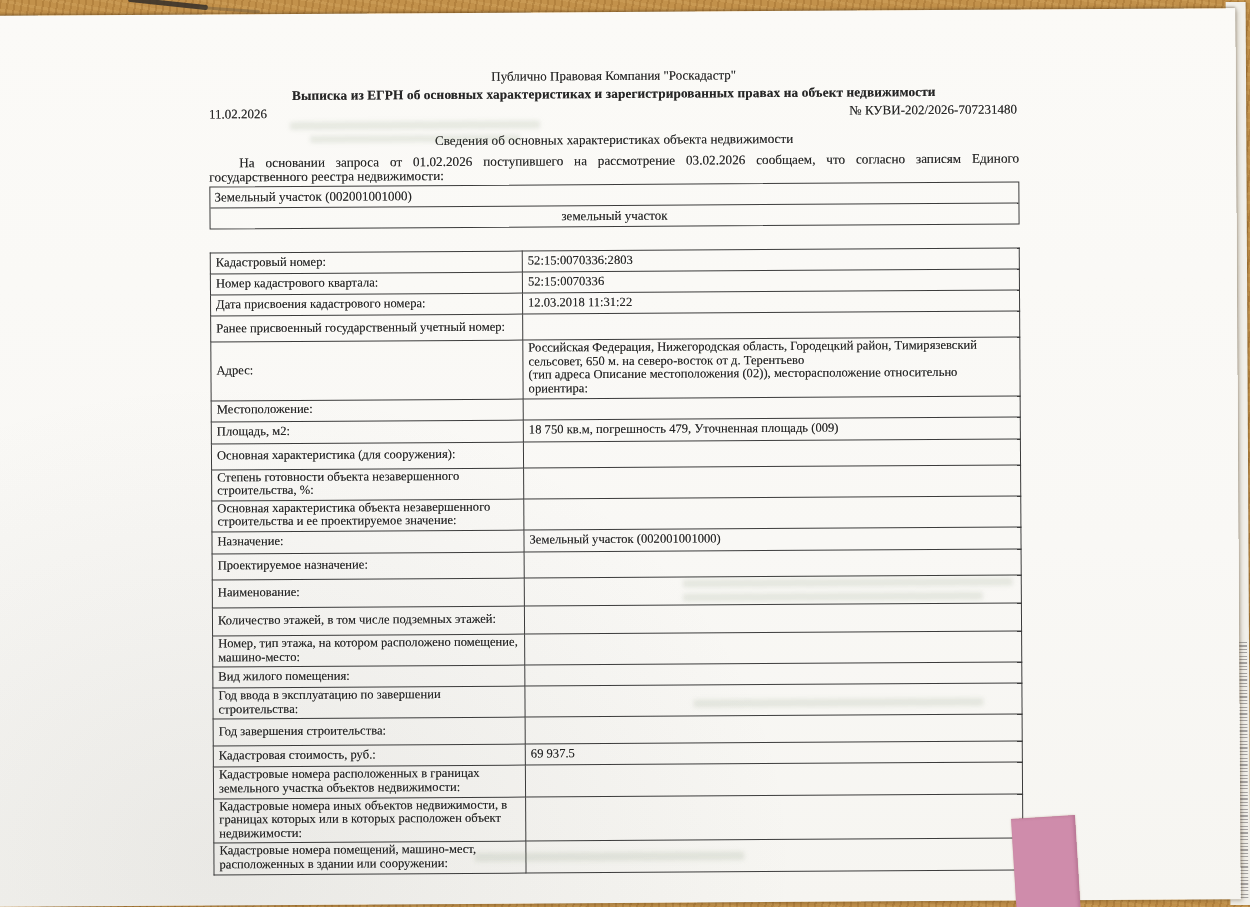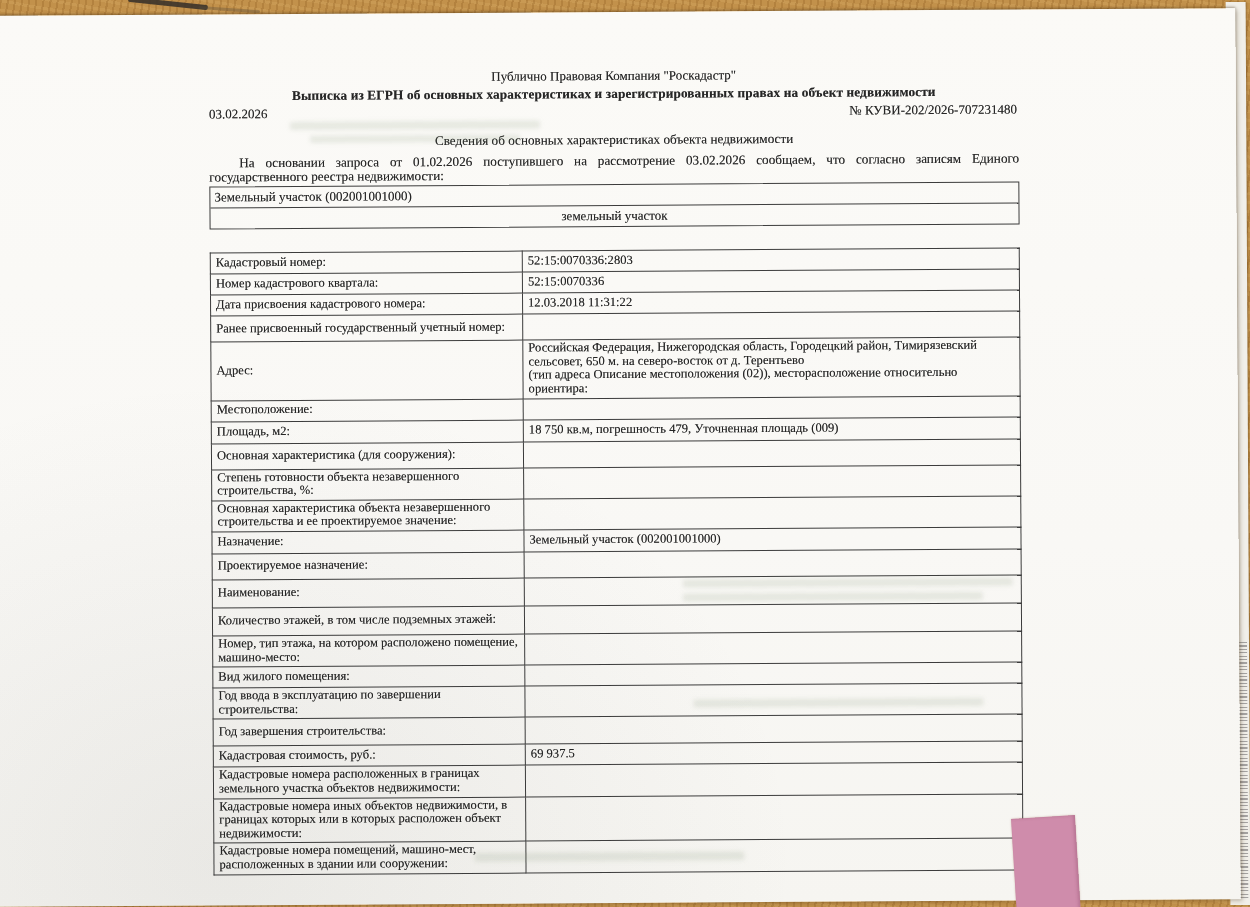--- a/index.html
+++ b/index.html
@@ -77,21 +77,21 @@
 <div class="desk"></div>
 <div class="underlay">
   <div class="micro-text"></div>
 </div>
 
 <div class="paper">
   <div class="content">
     <div class="org-line">Публично Правовая Компания "Роскадастр"</div>
     <div class="doc-title">Выписка из ЕГРН об основных характеристиках и зарегистрированных правах на объект недвижимости</div>
     <div class="meta-row">
-      <span class="date">03.02.2026</span>
+      <span class="date">11.02.2026</span>
       <span class="num">№ КУВИ-202/2026-707231480</span>
     </div>
     <div class="section-title">Сведения об основных характеристиках объекта недвижимости</div>
     <div class="intro">На основании запроса от 01.02.2026 поступившего на рассмотрение 03.02.2026 сообщаем, что согласно записям Единого государственного реестра недвижимости:</div>
     <div class="obj-box">
       <div class="b1">Земельный участок (002001001000)</div>
       <div class="b2">земельный участок</div>
     </div>
 
     <table class="egrn">

